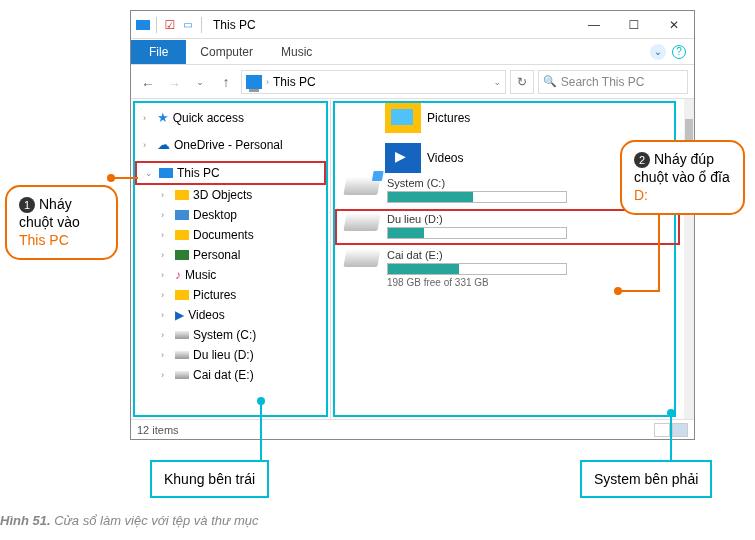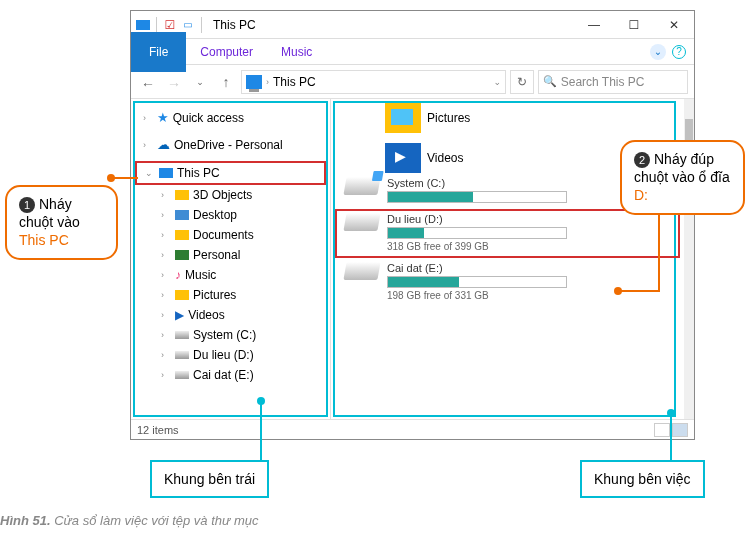--- a/index.html
+++ b/index.html
@@ -9,22 +9,22 @@
   
   .titlebar { height: 28px; display: flex; align-items: center; border-bottom: 1px solid #ddd; }
   .titlebar .icons-left { display: flex; align-items: center; padding: 0 4px; gap: 2px; }
   .titlebar .tbicon { width: 16px; height: 16px; display: inline-flex; align-items: center; justify-content: center; }
   .titlebar .divider { width: 1px; height: 16px; background: #ccc; margin: 0 3px; }
   .titlebar .title { padding-left: 4px; }
   .titlebar .controls { margin-left: auto; display: flex; }
   .titlebar .controls span { width: 40px; text-align: center; font-size: 12px; color: #333; }
   
   .ribbon { height: 26px; display: flex; align-items: center; border-bottom: 1px solid #ddd; font-size: 12px; }
-  .ribbon .filetab { background: #1979ca; color: #fff; padding: 5px 18px; height: 40px; display:flex; align-items:center; }
-  .ribbon .tab { padding: 5px 14px; color: #6d28d9; }
+  .ribbon .filetab { background: #1979ca; color: #fff; padding: 5px 18px; height: 24px; display:flex; align-items:center; }
+  .ribbon .tab { padding: 5px 14px; color: #404040; }
   .ribbon .help { margin-left: auto; display: flex; align-items: center; gap: 6px; padding-right: 8px; }
   .ribbon .help .chev { color: #1979ca; background:#e1efff; border-radius:50%; width:16px; height:16px; display:flex;align-items:center;justify-content:center;font-size:10px;}
   .ribbon .help .q { color:#00bcd4; border:1px solid #00bcd4; border-radius:50%; width:14px;height:14px;display:flex;align-items:center;justify-content:center;font-size:10px;}
   
   .navbar { height: 34px; display: flex; align-items: center; gap: 4px; padding: 0 6px; border-bottom: 1px solid #e0e0e0; }
   .navbar .navbtn { width: 22px; text-align: center; color: #666; font-size: 14px; }
   .navbar .addr { flex: 1; display: flex; align-items: center; border: 1px solid #ddd; height: 24px; padding: 0 4px; gap: 4px; }
   .navbar .addr .pcicon { width:16px; height:14px; background:#1e88e5; display:inline-block; position:relative;}
   .navbar .addr .pcicon:after{content:'';position:absolute;bottom:-3px;left:3px;width:10px;height:3px;background:#999;}
   .navbar .refreshbox{ width:24px; height:24px; border:1px solid #ddd; display:flex;align-items:center;justify-content:center;color:#666;}
@@ -238,21 +238,20 @@
         <div class="dbar">
             <div class="fill" style="width:48%;"></div>
           </div>
       </div>
       <div class="drive highlighted">
         <span class="dicon"></span>
         <div class="dname">Du lieu (D:)</div>
         <div class="dbar">
             <div class="fill" style="width:20%;"></div>
           </div>
-        <div class="dfree">318 GB free of 399 GB</div>
       </div>
       <div class="drive">
         <span class="dicon"></span>
         <div class="dname">Cai dat (E:)</div>
         <div class="dbar">
             <div class="fill" style="width:40%;"></div>
           </div>
         <div class="dfree">198 GB free of 331 GB</div>
       </div>
     </div>
@@ -285,20 +284,20 @@
 <div class="connector" style="left:658px; top:215px; width:2px; height:76px;"></div>
 <div class="dot orange" style="left:614px; top:287px;"></div>
 
 <div class="callout cyan" style="left:150px; top:460px;">
   <span>Khung bên trái</span>
 </div>
 <div class="connector cyan" style="left:260px; top:400px; width:2px; height:60px;"></div>
 <div class="dot cyan" style="left:257px; top:397px;"></div>
 
 <div class="callout cyan" style="left:580px; top:460px;">
-  <span>Khung bên việc</span>
+  <span>System bên phải</span>
 </div>
 <div class="connector cyan" style="left:670px; top:412px; width:2px; height:48px;"></div>
 <div class="dot cyan" style="left:667px; top:409px;"></div>
 
 <div class="caption">
   <b>Hình 51.</b> <span>Cửa sổ làm việc với tệp và thư mục</span>
 </div>
 
 </body></html>

